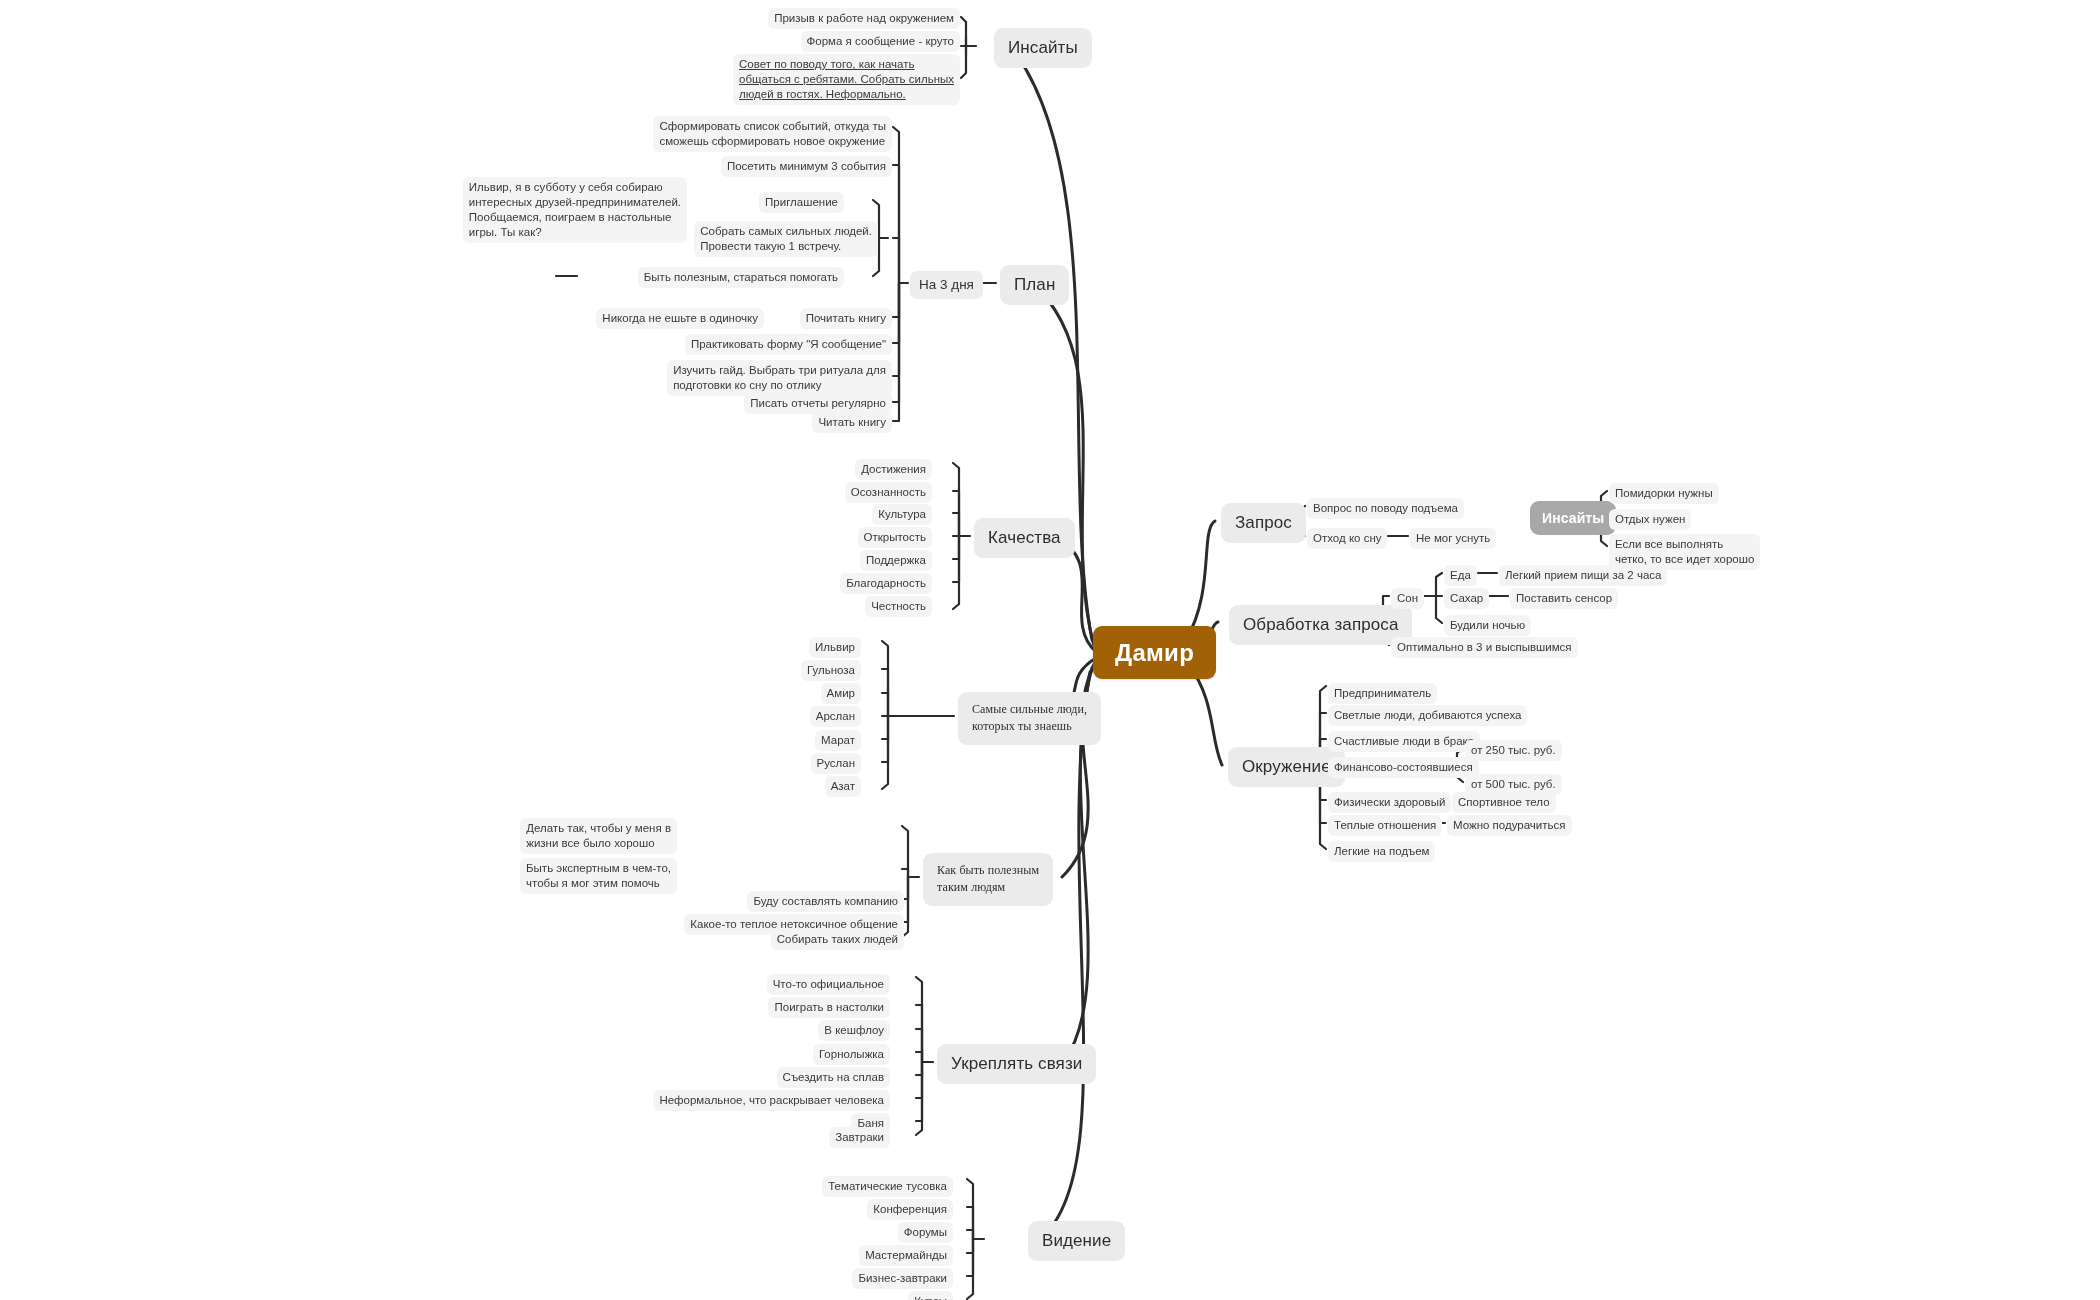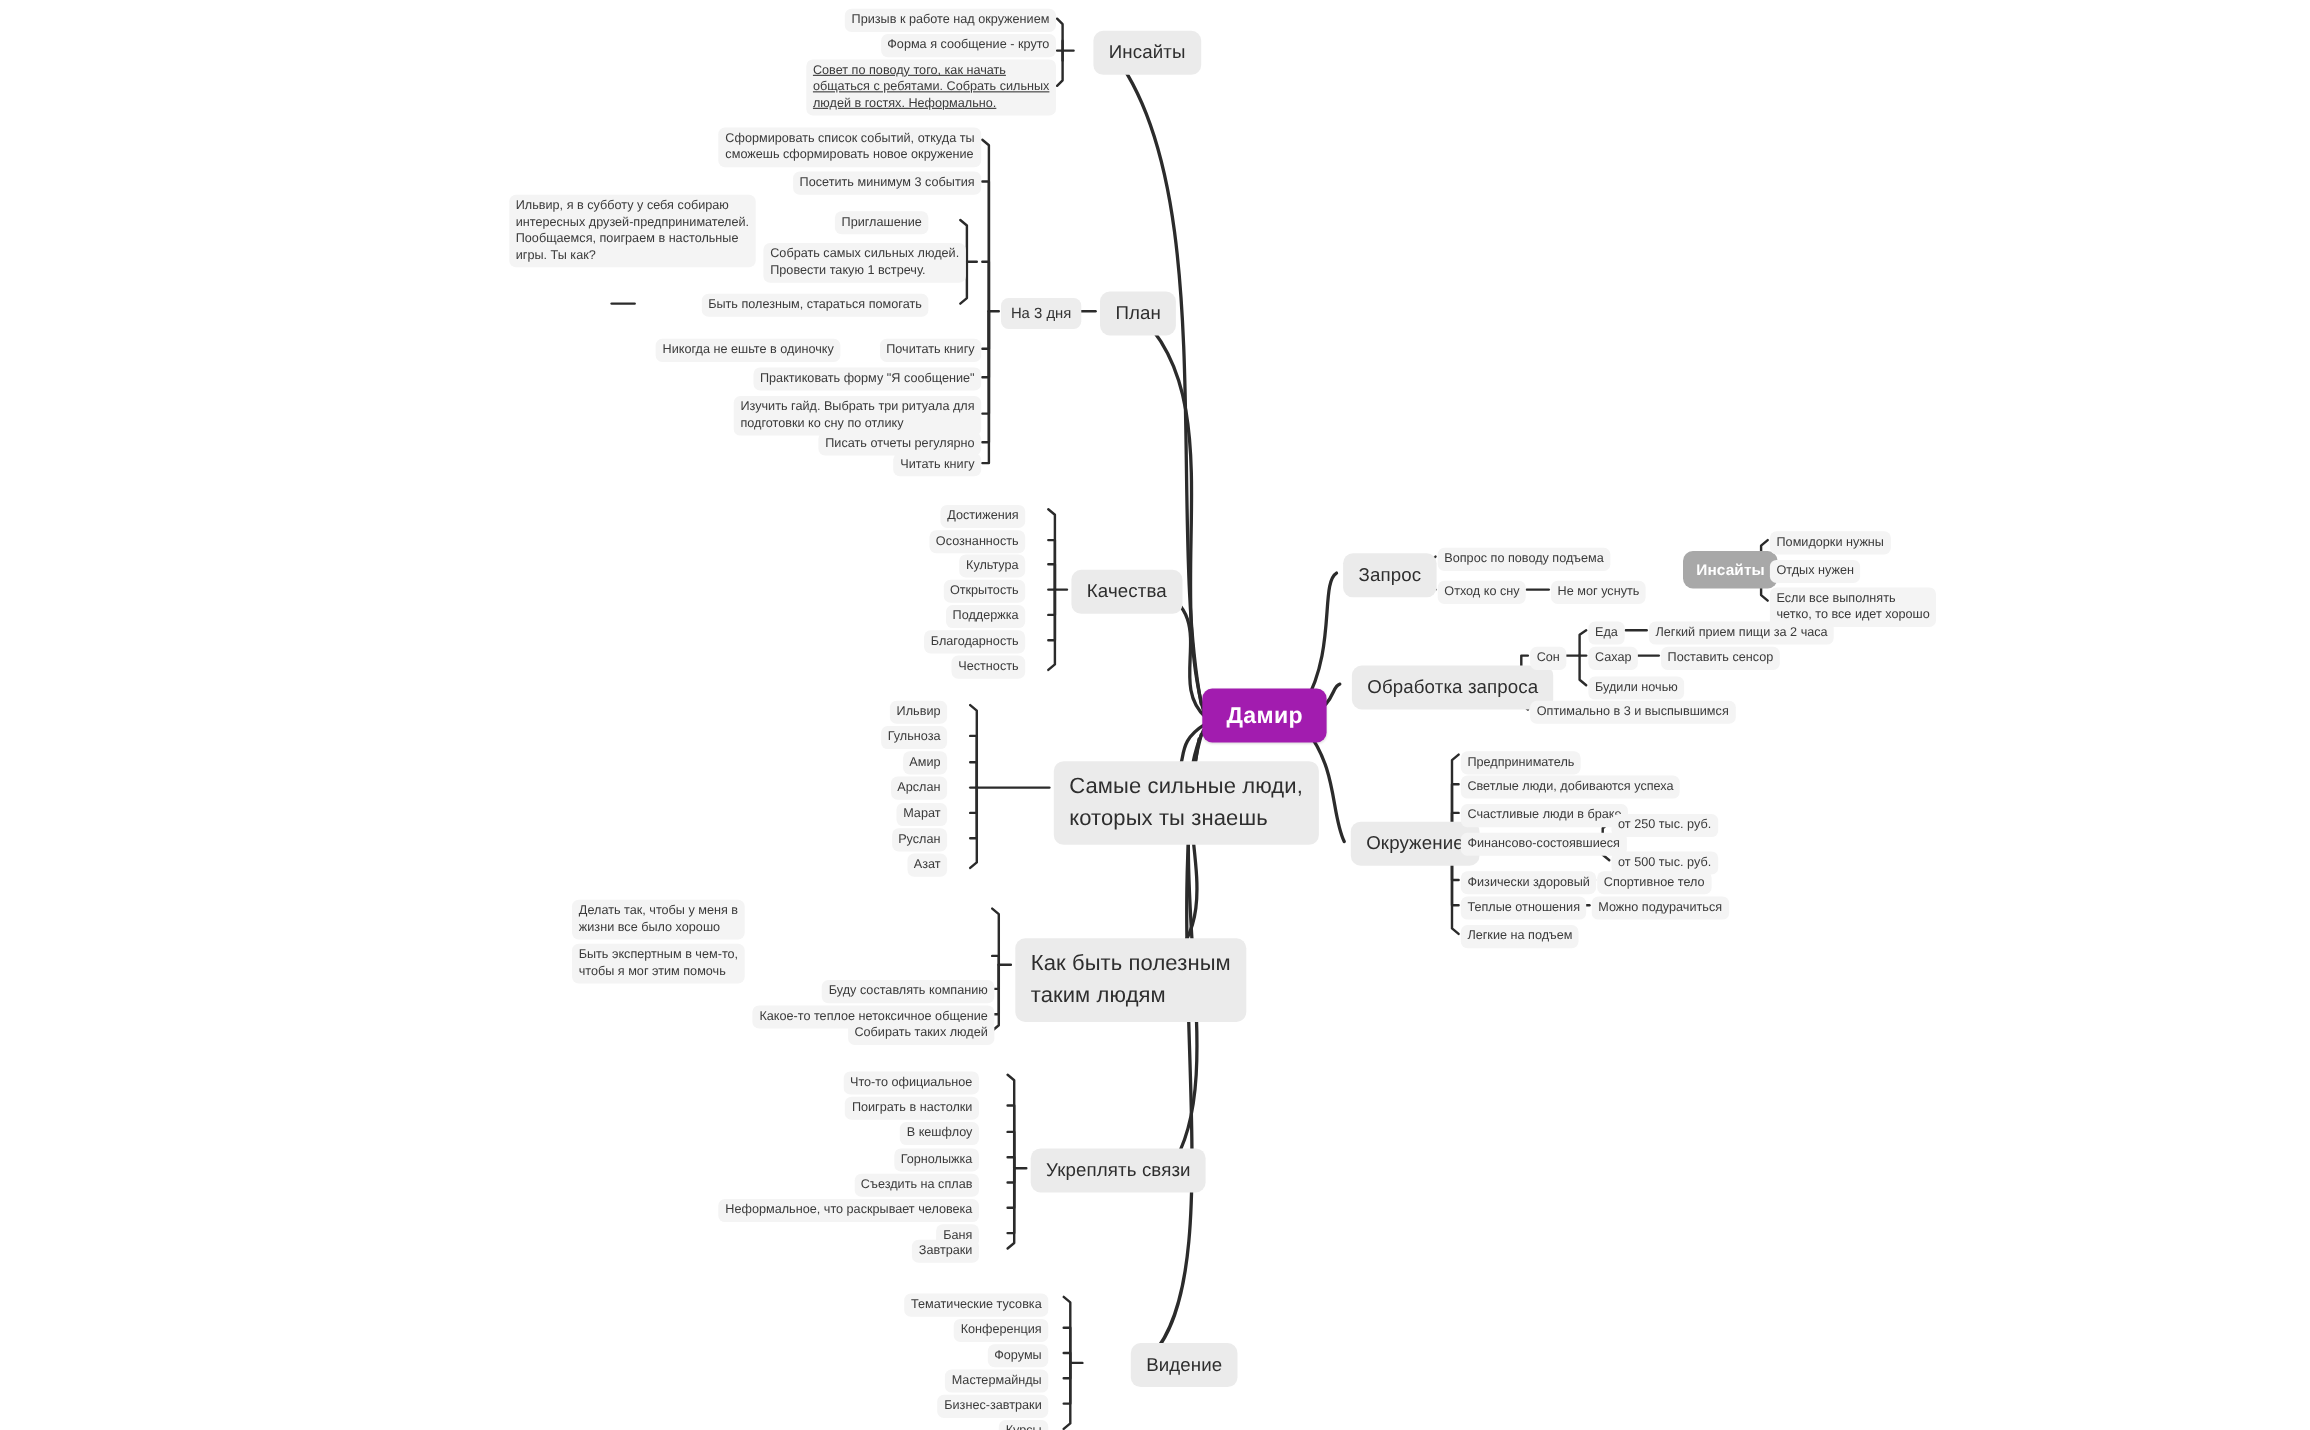--- a/index.html
+++ b/index.html
@@ -56,32 +56,32 @@
     color:#333;
   }
   .branch{
     background:#ebebeb;
     border-radius:9px;
     font-size:17px;
     padding:9px 14px;
     color:#2e2e2e;
     letter-spacing:.1px;
   }
-  .branch.two-line{font-size:20px;line-height:1.45;}
+  .branch.two-line{font-size:12px;line-height:1.45;font-family:Liberation Serif, serif;}
   .branch.grey-dark{
     background:#a8a8a8;
     color:#ffffff;
     font-size:14px;
     padding:8px 12px;
     font-weight:600;
   }
   .root{
-    background:#a21caf;
+    background:#a16207;
     color:#ffffff;
-    font-size:21px;
+    font-size:24px;
     font-weight:700;
     padding:11px 22px;
     border-radius:9px;
     letter-spacing:.3px;
     box-shadow:0 1px 2px rgba(0,0,0,.12);
   }
   .r-align{text-align:right;}
   .l-align{text-align:left;}
   .c-align{text-align:center;}
 </style>

